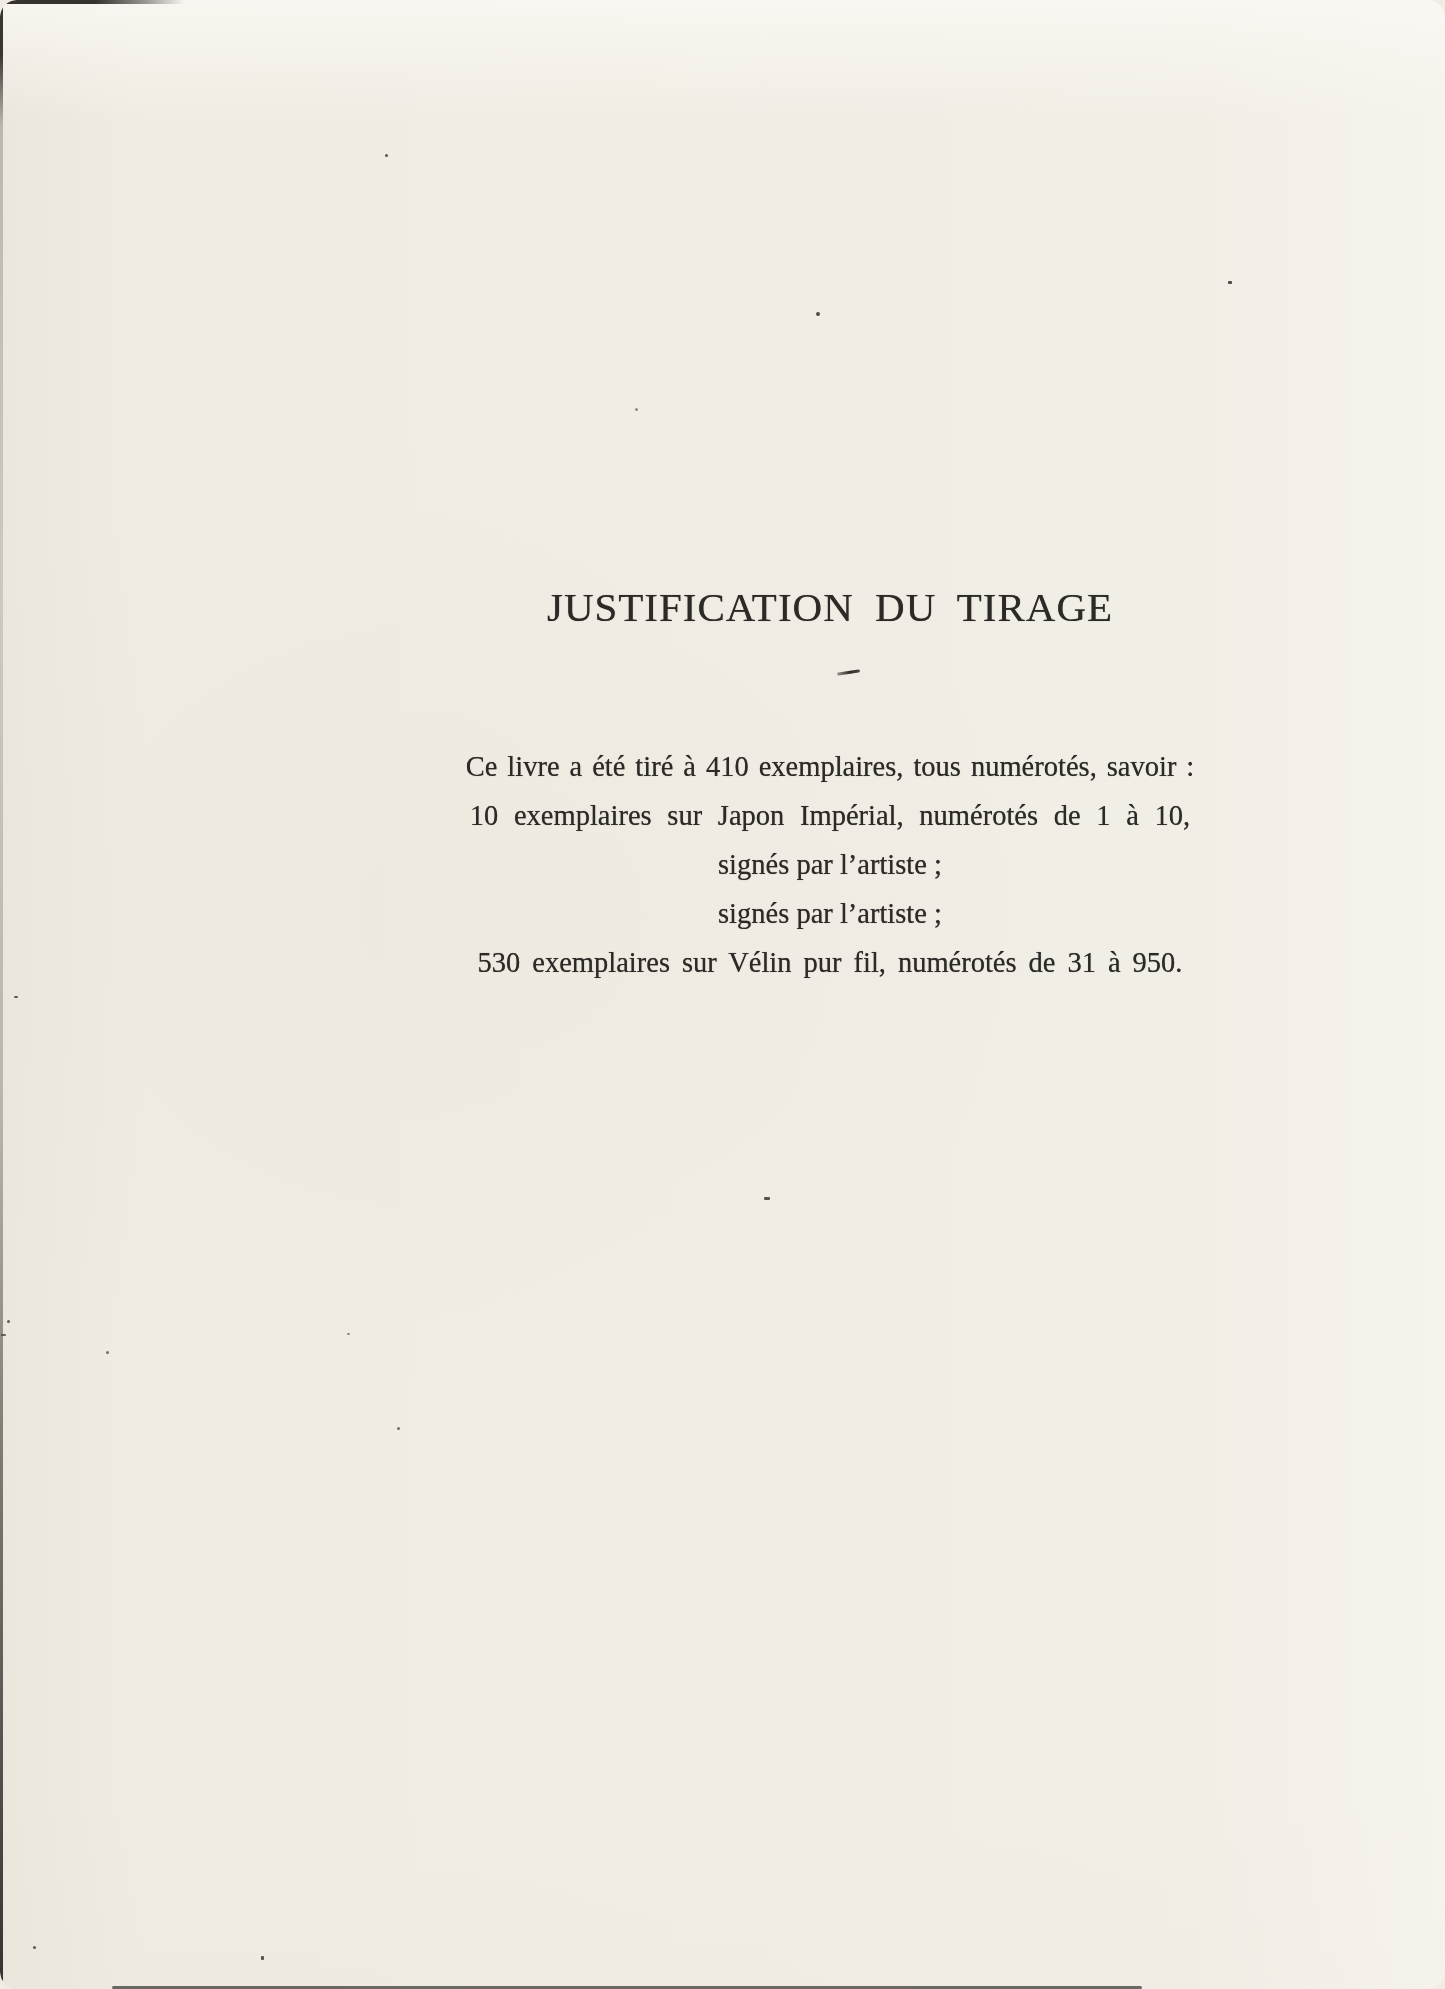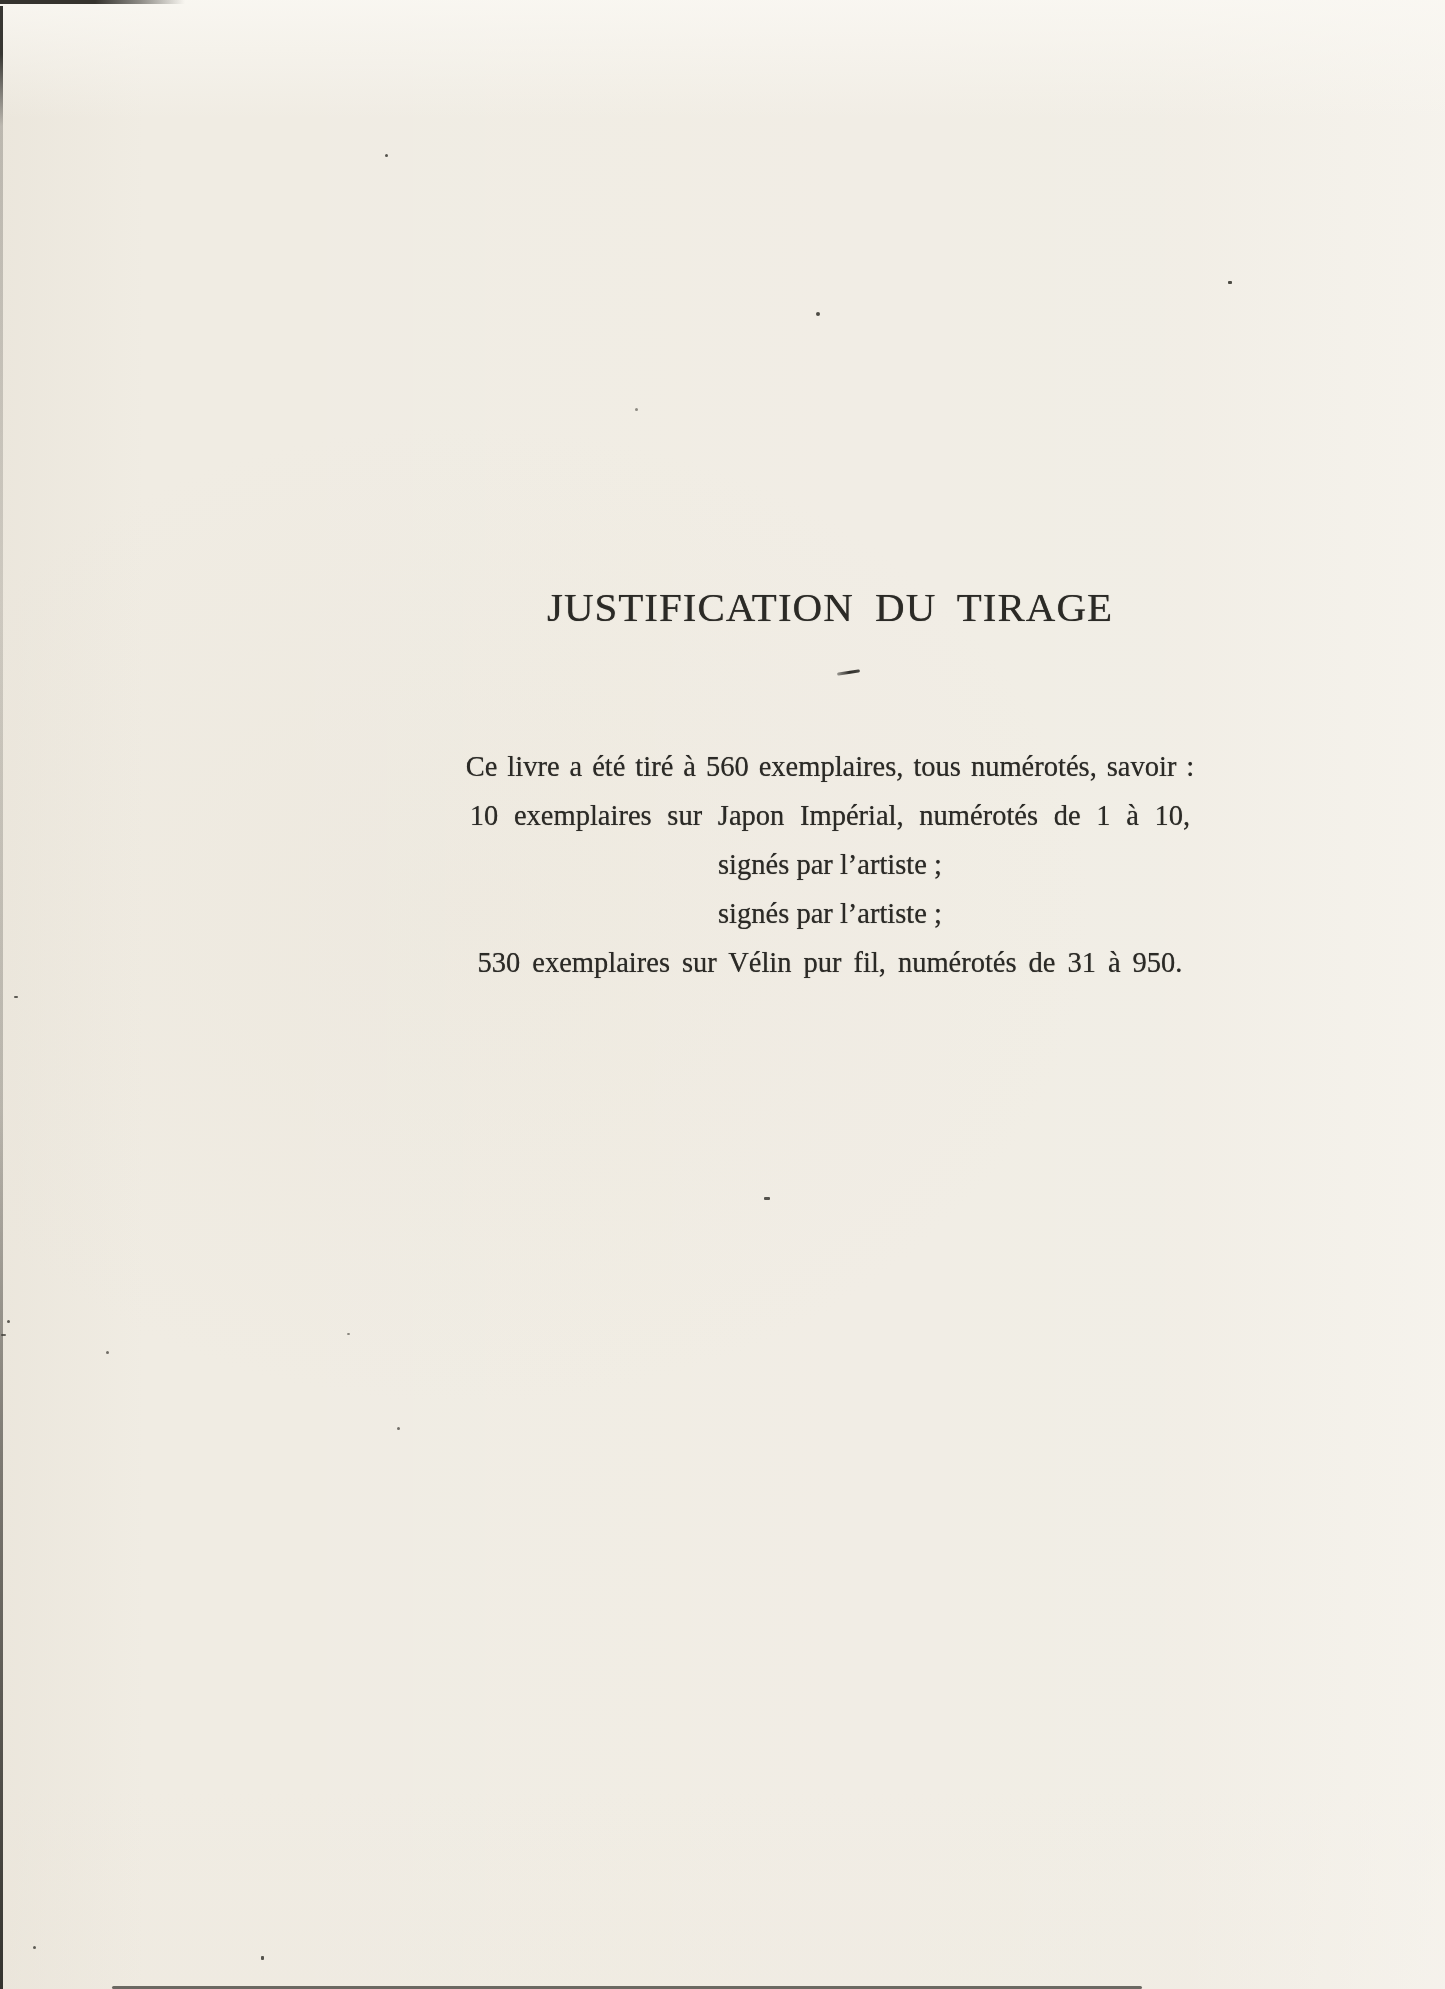--- a/index.html
+++ b/index.html
@@ -1,21 +1,21 @@
 <!DOCTYPE html>
 <html style="--paper: #f0ece3; --paper-light: #f7f5ef; --ink: #2b2a26; --edge: #35332e;"><head>
 <meta charset="utf-8">
 <style>
   :root{
     --paper:#f0ece3;
     --paper-light:#f7f5ef;
     --ink:#2b2a26;
     --edge:#35332e;
   }
-  *{margin:0;padding:0;box-sizing:border-box;}
+  *{margin:0;padding:0;box-sizing:border-box;border-radius:17px;}
   html,body{width:1445px;height:1989px;overflow:hidden;}
   body{
     font-family:"Liberation Serif","DejaVu Serif",serif;
     background:var(--paper);
   }
   .page{
     position:relative;
     width:1445px;height:1989px;
     background-color:var(--paper);
     background-image:
@@ -85,21 +85,21 @@
 
   <div class="edge-top"></div>
   <div class="edge-left"></div>
   <div class="edge-bottom"></div>
 
   <div class="title">JUSTIFICATION DU TIRAGE</div>
 
   <div class="ornament"></div>
 
   <div class="colophon">
-    <div class="line sp-slight">Ce livre a été tiré à 560 exemplaires, tous numérotés, savoir :</div>
+    <div class="line sp-slight">Ce livre a été tiré à 410 exemplaires, tous numérotés, savoir :</div>
     <div class="line sp-wide">10 exemplaires sur Japon Impérial, numérotés de 1 à 10,</div>
     <div class="line">signés par l’artiste ;</div>
     <div class="line">signés par l’artiste ;</div>
     <div class="line sp-med">530 exemplaires sur Vélin pur fil, numérotés de 31 à 950.</div>
   </div>
 
   <div class="speck" style="left:385px;top:154px;width:3px;height:3px;opacity:.85;"></div>
   <div class="speck" style="left:1228px;top:281px;width:4px;height:3px;opacity:.9;border-radius:1px;"></div>
   <div class="speck" style="left:816px;top:312px;width:4px;height:4px;opacity:.9;"></div>
   <div class="speck" style="left:635px;top:408px;width:3px;height:3px;opacity:.55;"></div>

